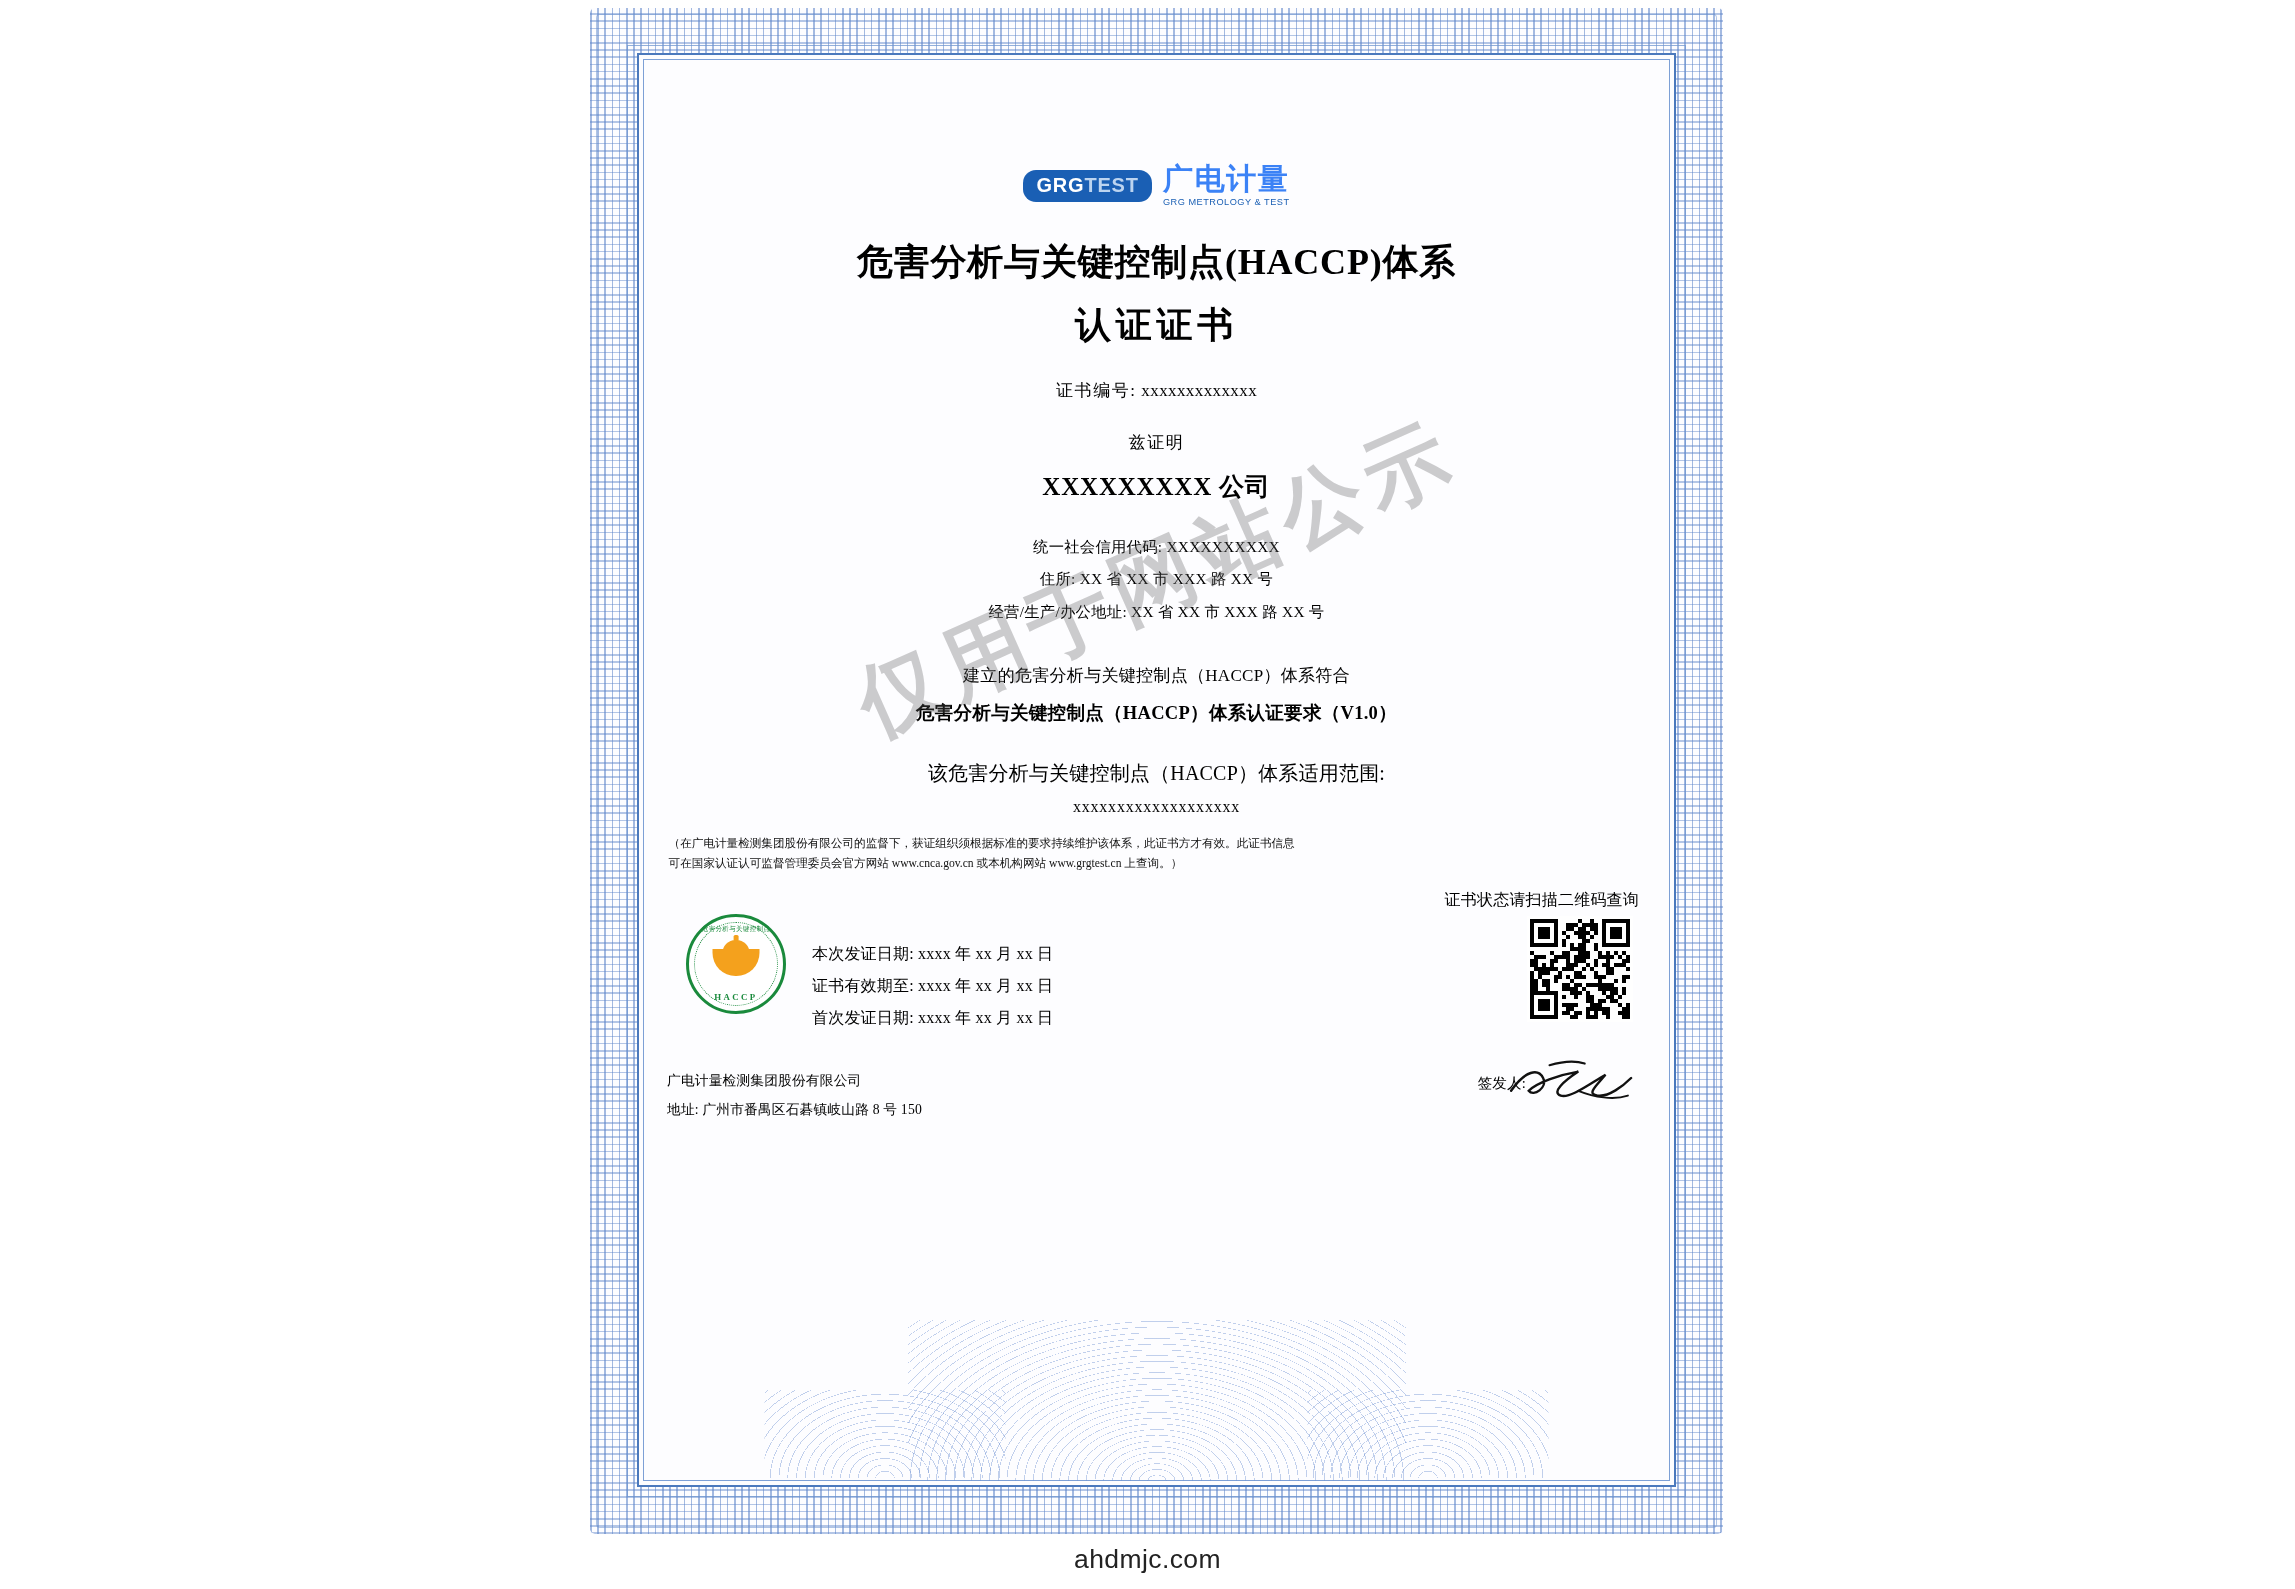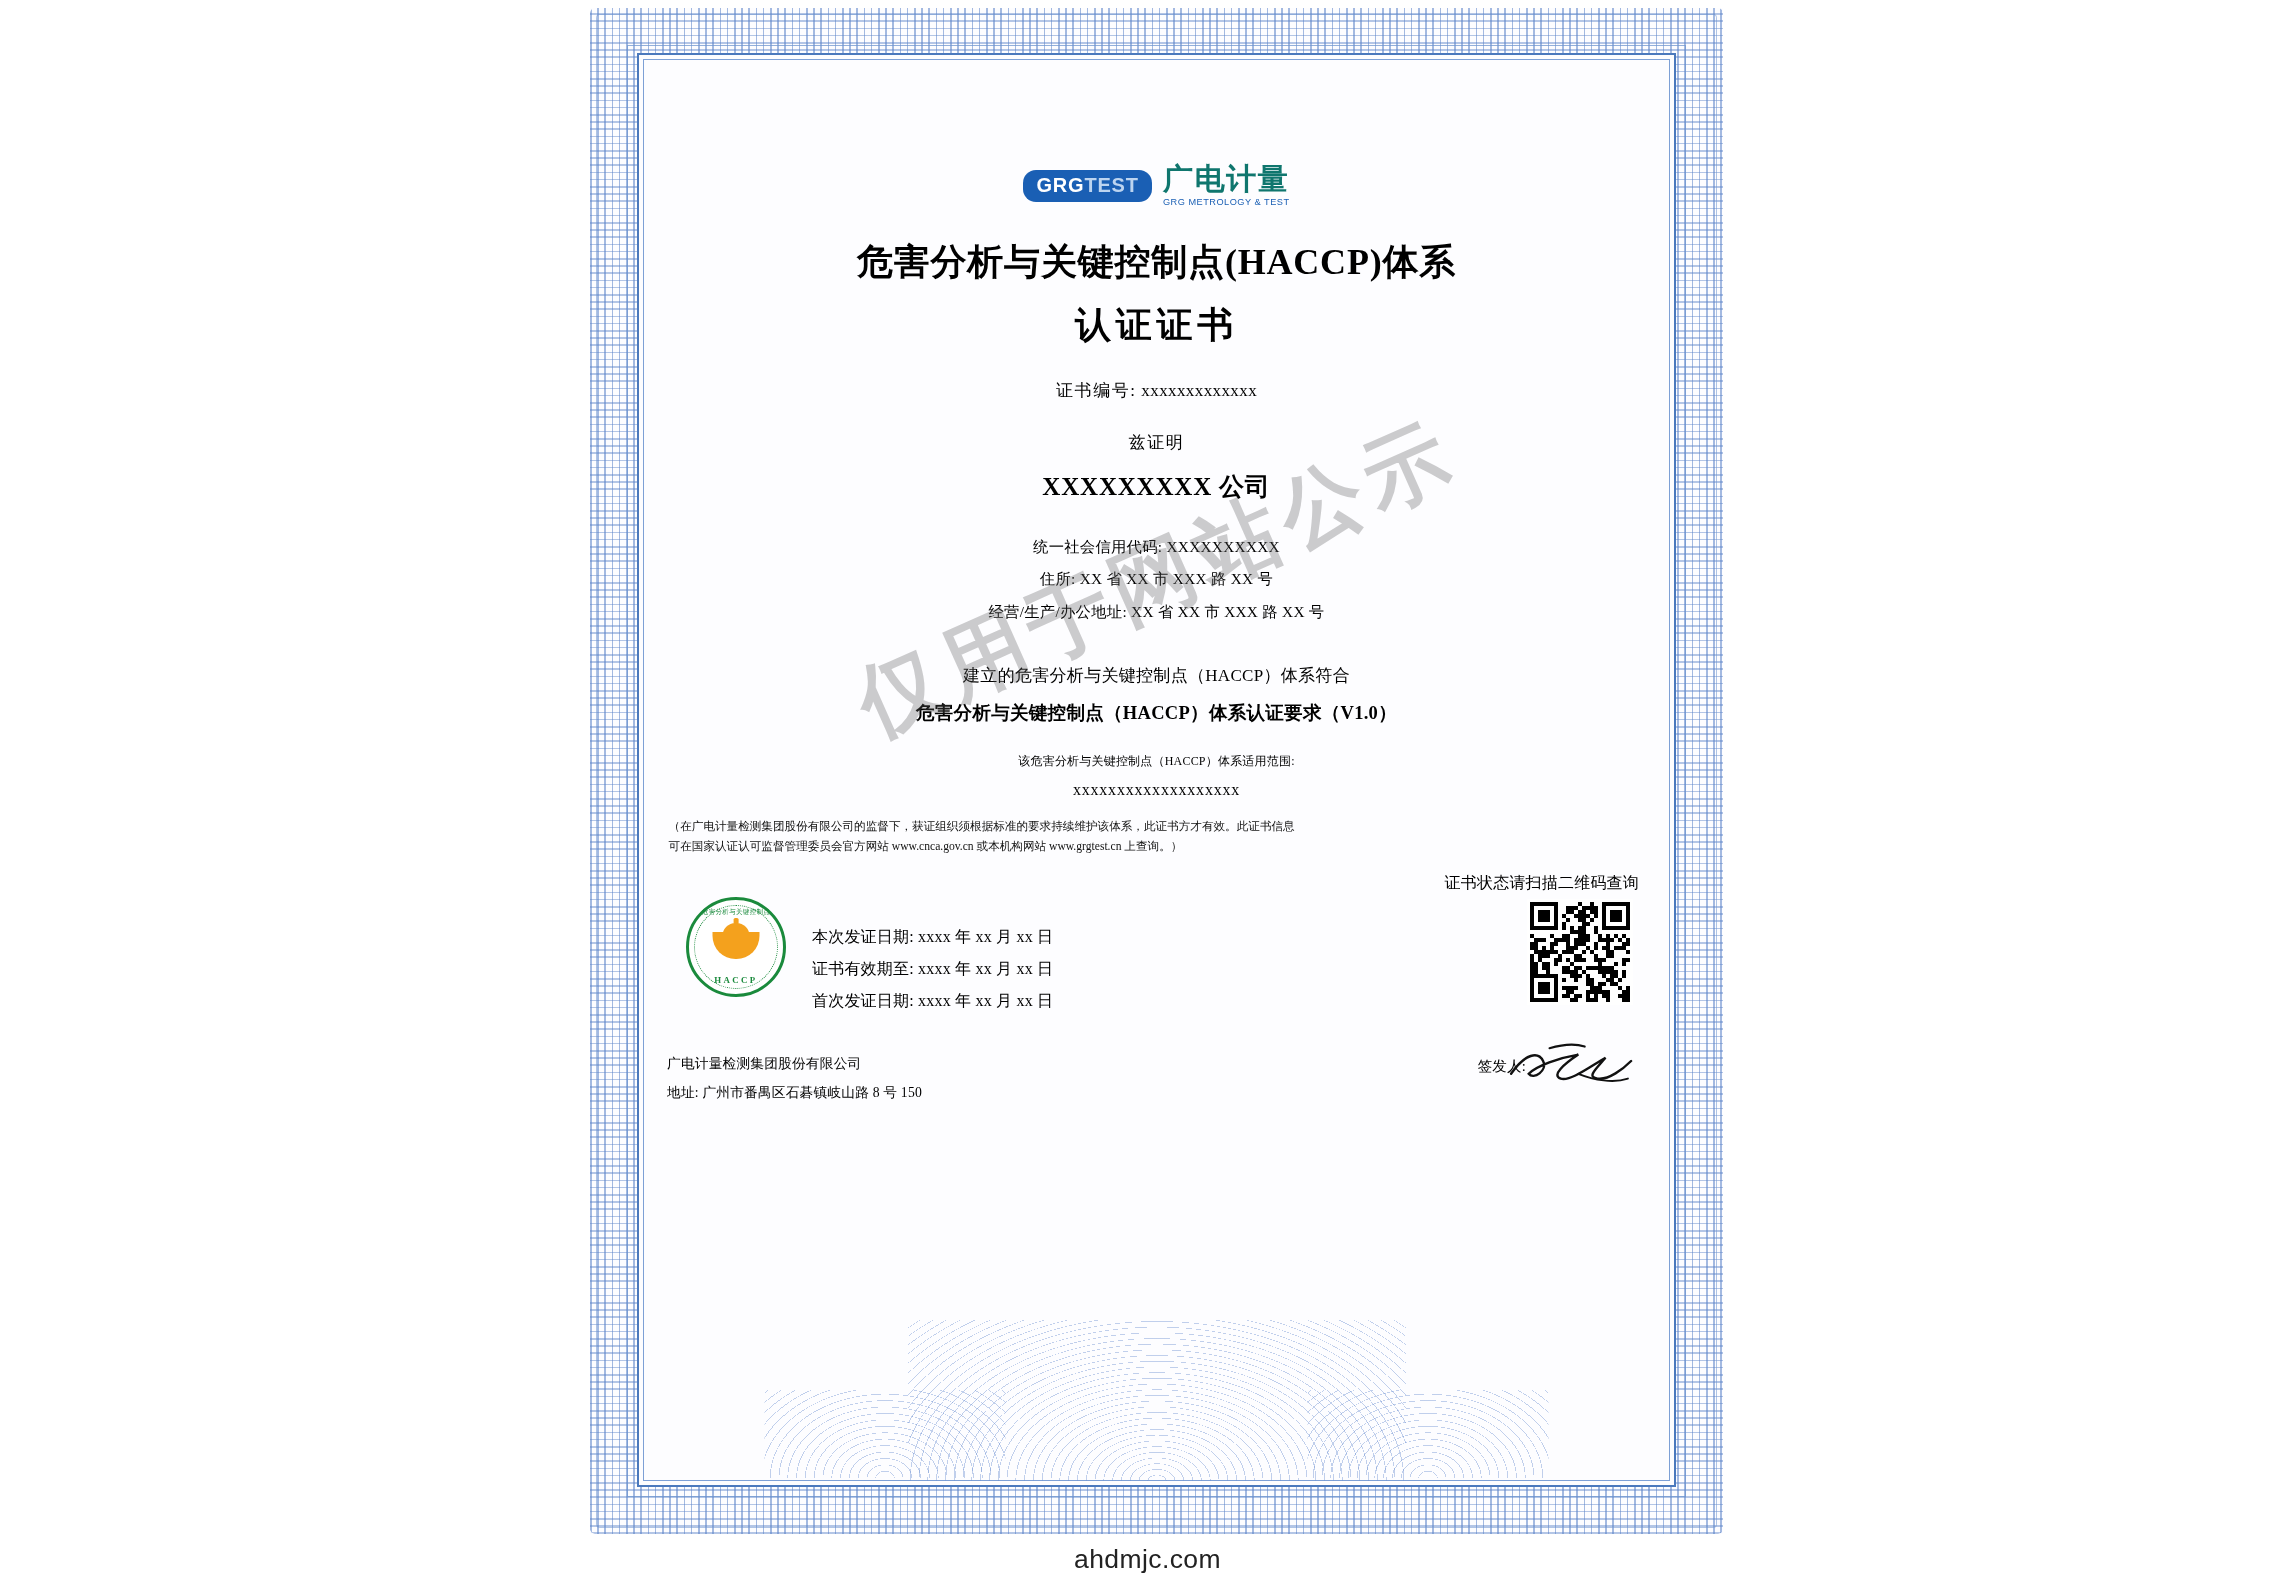--- a/index.html
+++ b/index.html
@@ -113,21 +113,21 @@
     letter-spacing: 0.8px;
     padding: 5.6px 13px 6.4px;
     border-radius: 13px;
     line-height: 1;
   }
   .logo-badge .lt { color: #bcd4f0; }
   .logo-text-cn {
     font-family: "Liberation Sans", sans-serif;
     font-size: 30px;
     font-weight: bold;
-    color: #0f766e;
+    color: #3b82f6;
     letter-spacing: 1.6px;
     line-height: 1;
   }
   .logo-text-en {
     font-family: "Liberation Sans", sans-serif;
     font-size: 9.2px;
     color: #1a5fb4;
     letter-spacing: 0.5px;
     margin-top: 4px;
     line-height: 1;
@@ -182,22 +182,22 @@
     letter-spacing: 0.3px;
   }
   .standard-line {
     margin-top: 13px;
     font-size: 18.5px;
     font-weight: bold;
     letter-spacing: 0.3px;
   }
 
   .scope-title {
-    margin-top: 28px;
-    font-size: 12px;
+    margin-top: 35px;
+    font-size: 20px;
     letter-spacing: 0.2px;
   }
   .scope-value {
     margin-top: 11.2px;
     font-size: 16px;
     letter-spacing: 0.8px;
   }
 
   .note {
     margin-top: 17.7px;

